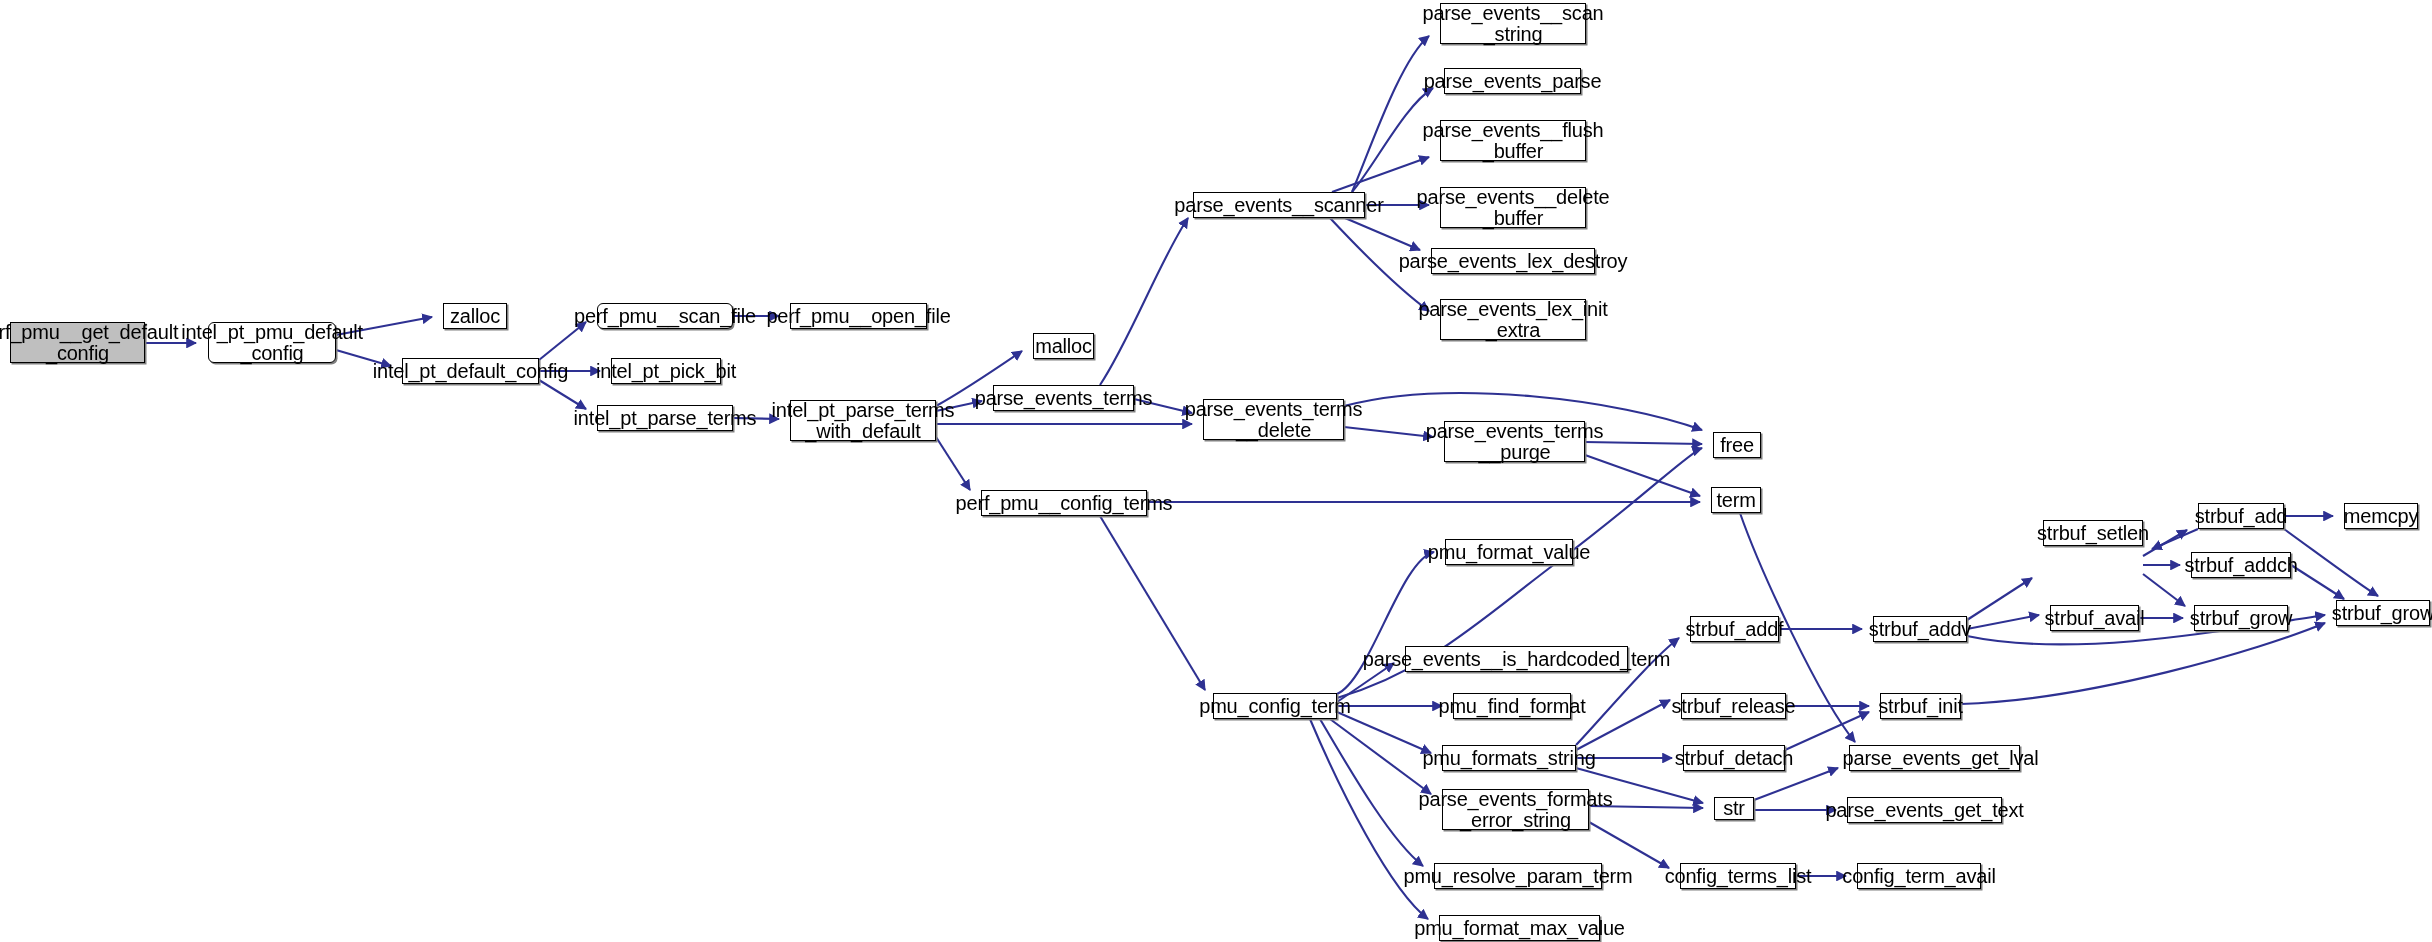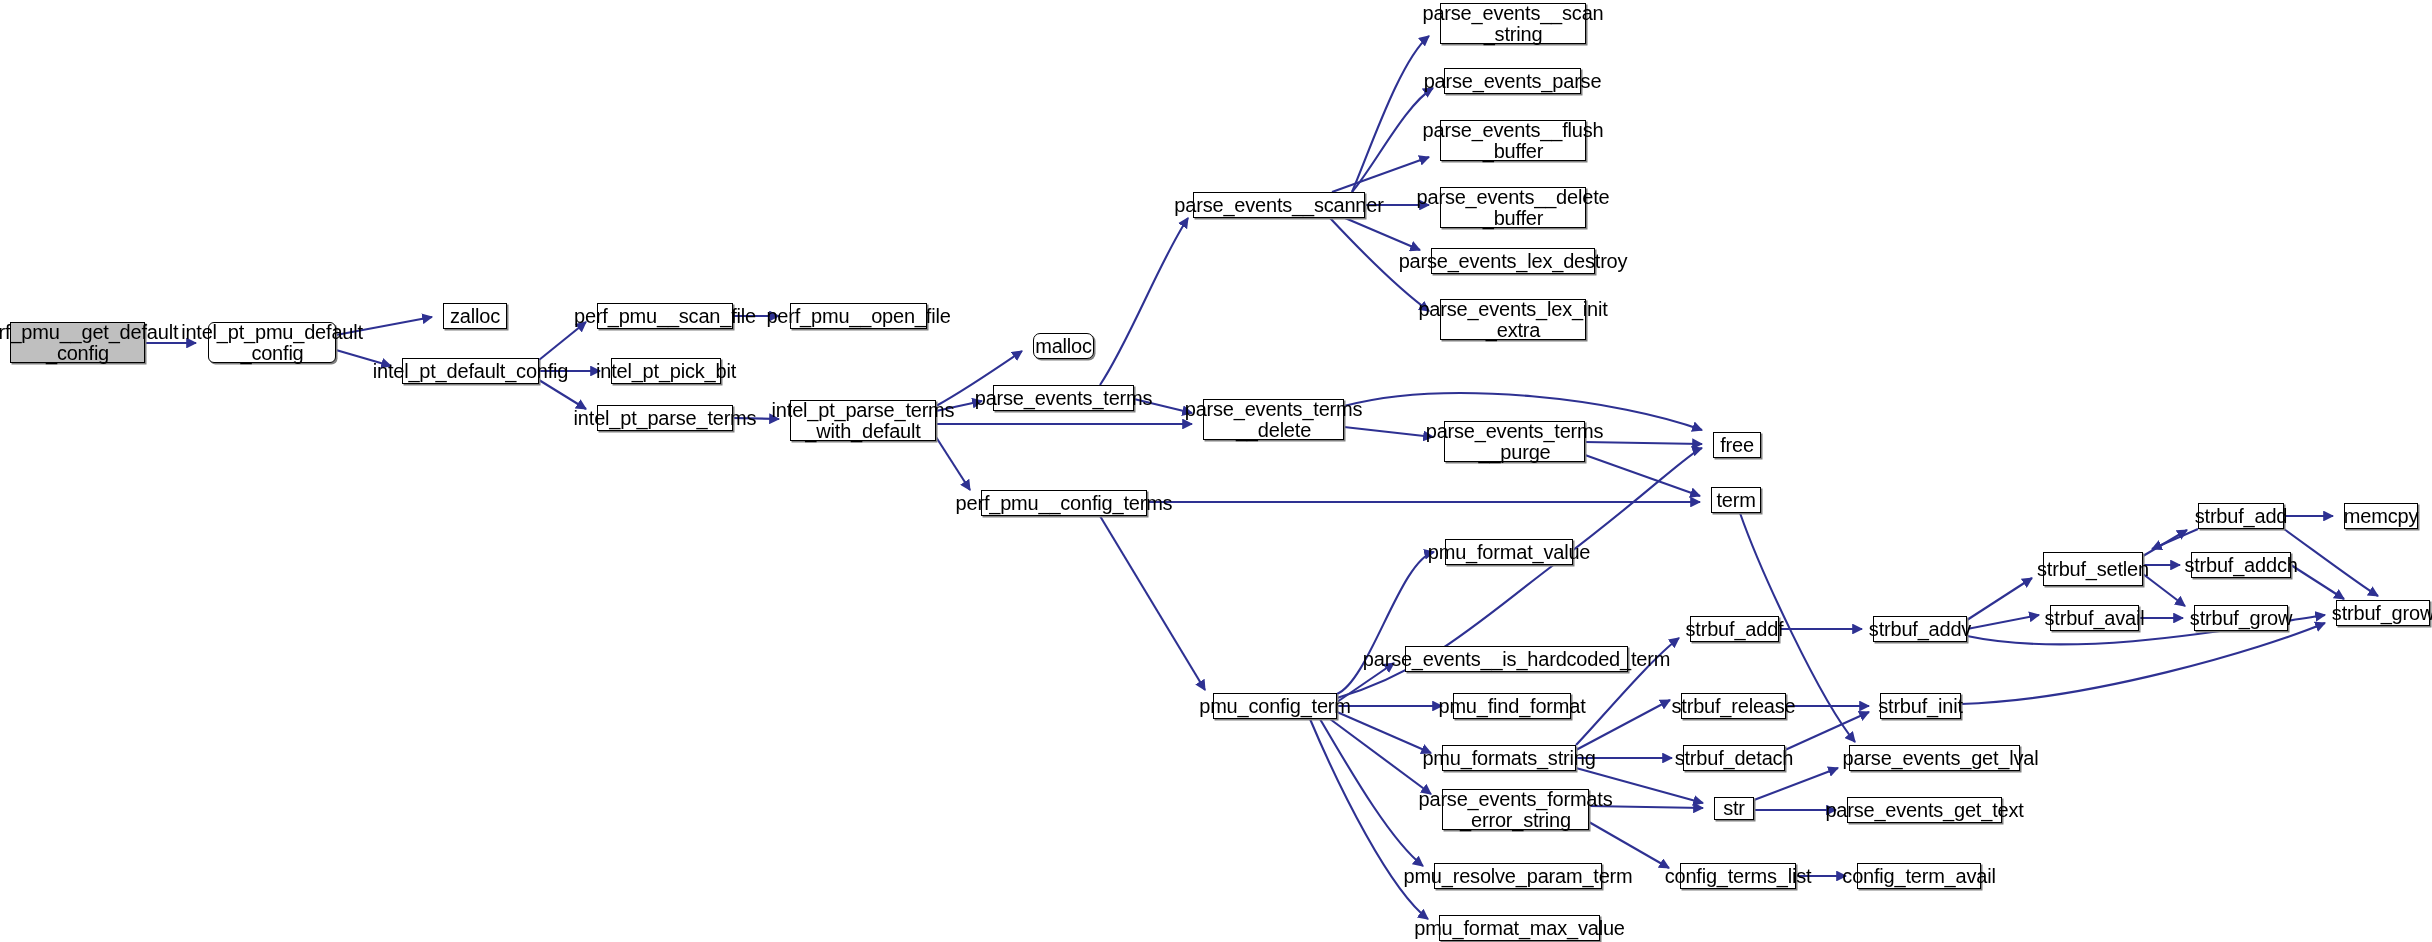--- a/index.html
+++ b/index.html
@@ -98,27 +98,27 @@
         <path d="M2284,529 C2320,555 2360,585 2378,596" marker-end="url(#arrow)"></path>
         <path d="M2291,565 L2344,599" marker-end="url(#arrow)"></path>
       </g>
   </svg>
 <div class="node root" style="left: 10px; top: 322px; width: 135px; height: 41px;">perf_pmu__get_default
 _config</div>
     <div class="node" style="left: 208px; top: 322px; width: 128px; height: 41px; border-radius: 6px;">intel_pt_pmu_default
 _config</div>
     <div class="node" style="left: 443px; top: 303px; width: 64px; height: 26px;">zalloc</div>
     <div class="node" style="left: 402px; top: 358px; width: 137px; height: 26px;">intel_pt_default_config</div>
-    <div class="node" style="left: 597px; top: 303px; width: 136px; height: 26px;">perf_pmu__scan_file</div>
+    <div class="node" style="left: 597px; top: 303px; width: 136px; height: 26px; border-radius: 6px;">perf_pmu__scan_file</div>
     <div class="node" style="left: 790px; top: 303px; width: 137px; height: 26px;">perf_pmu__open_file</div>
     <div class="node" style="left: 611px; top: 358px; width: 110px; height: 26px;">intel_pt_pick_bit</div>
     <div class="node" style="left: 597px; top: 405px; width: 136px; height: 26px;">intel_pt_parse_terms</div>
     <div class="node" style="left: 790px; top: 400px; width: 146px; height: 41px;">intel_pt_parse_terms
 _with_default</div>
-    <div class="node" style="left: 1033px; top: 333px; width: 61px; height: 26px; border-radius: 7px;">malloc</div>
+    <div class="node" style="left: 1033px; top: 333px; width: 61px; height: 26px;">malloc</div>
     <div class="node" style="left: 993px; top: 385px; width: 141px; height: 26px;">parse_events_terms</div>
     <div class="node" style="left: 1193px; top: 192px; width: 172px; height: 26px;">parse_events__scanner</div>
     <div class="node" style="left: 1440px; top: 3px; width: 146px; height: 41px;">parse_events__scan
 _string</div>
     <div class="node" style="left: 1444px; top: 68px; width: 137px; height: 26px;">parse_events_parse</div>
     <div class="node" style="left: 1440px; top: 120px; width: 146px; height: 41px;">parse_events__flush
 _buffer</div>
     <div class="node" style="left: 1440px; top: 187px; width: 146px; height: 41px;">parse_events__delete
 _buffer</div>
     <div class="node" style="left: 1431px; top: 248px; width: 164px; height: 26px;">parse_events_lex_destroy</div>
@@ -143,20 +143,20 @@
     <div class="node" style="left: 1690px; top: 616px; width: 89px; height: 26px;">strbuf_addf</div>
     <div class="node" style="left: 1681px; top: 693px; width: 105px; height: 26px;">strbuf_release</div>
     <div class="node" style="left: 1683px; top: 745px; width: 102px; height: 26px;">strbuf_detach</div>
     <div class="node" style="left: 1714px; top: 797px; width: 40px; height: 23px;">str</div>
     <div class="node" style="left: 1680px; top: 863px; width: 116px; height: 26px;">config_terms_list</div>
     <div class="node" style="left: 1873px; top: 616px; width: 94px; height: 26px;">strbuf_addv</div>
     <div class="node" style="left: 1880px; top: 693px; width: 81px; height: 26px;">strbuf_init</div>
     <div class="node" style="left: 1849px; top: 745px; width: 171px; height: 26px; padding-left: 12px;">parse_events_get_lval</div>
     <div class="node" style="left: 1847px; top: 797px; width: 155px; height: 26px;">parse_events_get_text</div>
     <div class="node" style="left: 1857px; top: 863px; width: 124px; height: 26px;">config_term_avail</div>
-    <div class="node" style="left: 2043px; top: 552px; width: 100px; height: 34px;">strbuf_setlen</div>
+    <div class="node" style="left: 2043px; top: 520px; width: 100px; height: 26px;">strbuf_setlen</div>
     <div class="node" style="left: 2050px; top: 605px; width: 89px; height: 26px;">strbuf_avail</div>
     <div class="node" style="left: 2198px; top: 503px; width: 86px; height: 26px;">strbuf_add</div>
     <div class="node" style="left: 2191px; top: 552px; width: 100px; height: 26px;">strbuf_addch</div>
     <div class="node" style="left: 2194px; top: 605px; width: 94px; height: 26px;">strbuf_grow</div>
     <div class="node" style="left: 2344px; top: 503px; width: 74px; height: 26px;">memcpy</div>
     <div class="node" style="left: 2336px; top: 600px; width: 94px; height: 26px;">strbuf_grow</div>
   </div>
 
 </body></html>

